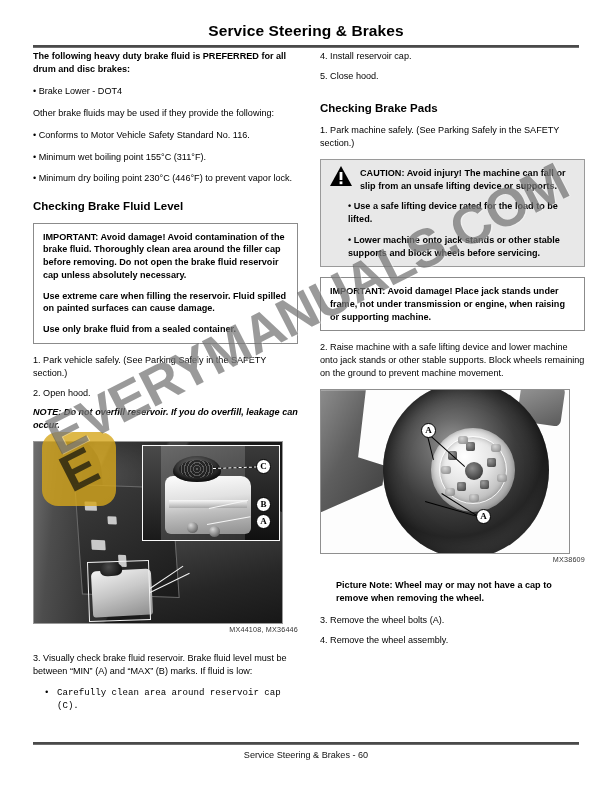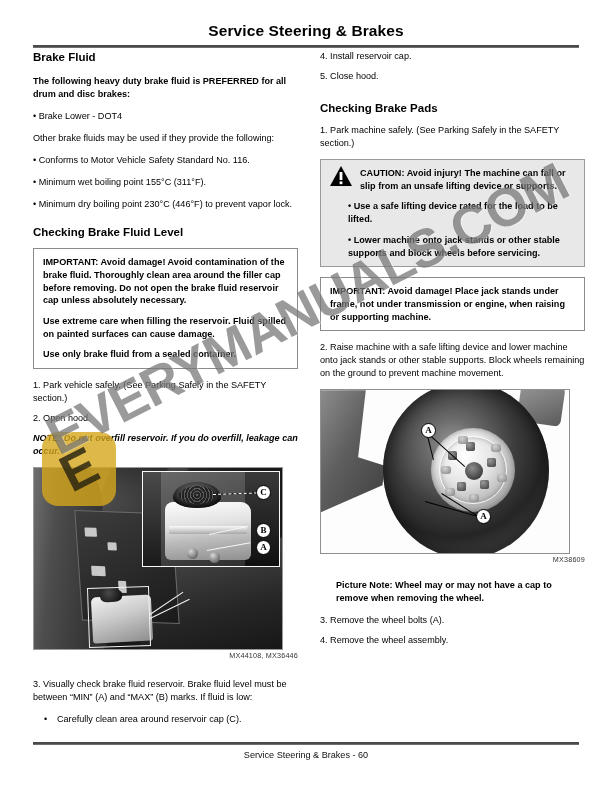--- a/index.html
+++ b/index.html
@@ -62,21 +62,21 @@
   p.body {
     font-size: 9.1px;
     line-height: 1.42;
     margin: 0 0 9px 0;
     text-align: left;
   }
   p.body.bold { font-weight: bold; }
   p.body.italic-bold { font-weight: bold; font-style: italic; }
   p.tight { margin-bottom: 7px; }
 
-  ul.dashlist { margin: 0 0 8px 0; padding: 0 0 0 24px; list-style: none; }
+  ul.dashlist { margin: 0 0 8px 0; padding: 0 0 0 24px; list-style: none; font-family: Liberation Mono, monospace; }
   ul.dashlist li {
     font-size: 9.1px;
     line-height: 1.42;
     margin-bottom: 9px;
     position: relative;
   }
   ul.dashlist li::before {
     content: "\2022";
     position: absolute;
     left: -13px;
@@ -351,21 +351,20 @@
 
 <div class="page">
 
   <div class="page-header">
     <div class="title">Service Steering &amp; Brakes</div>
     <div class="rule-double"></div>
   </div>
 
   <div class="col col-left">
 
-    <h2 class="section first">Brake Fluid</h2>
 
     <p class="body bold">The following heavy duty brake fluid is PREFERRED for all drum and disc brakes:</p>
     <p class="body">• Brake Lower - DOT4</p>
     <p class="body">Other brake fluids may be used if they provide the following:</p>
     <p class="body">• Conforms to Motor Vehicle Safety Standard No. 116.</p>
     <p class="body">• Minimum wet boiling point 155°C (311°F).</p>
     <p class="body">• Minimum dry boiling point 230°C (446°F) to prevent vapor lock.</p>
 
     <h2 class="section" style="margin-top:14px;">Checking Brake Fluid Level</h2>
 

